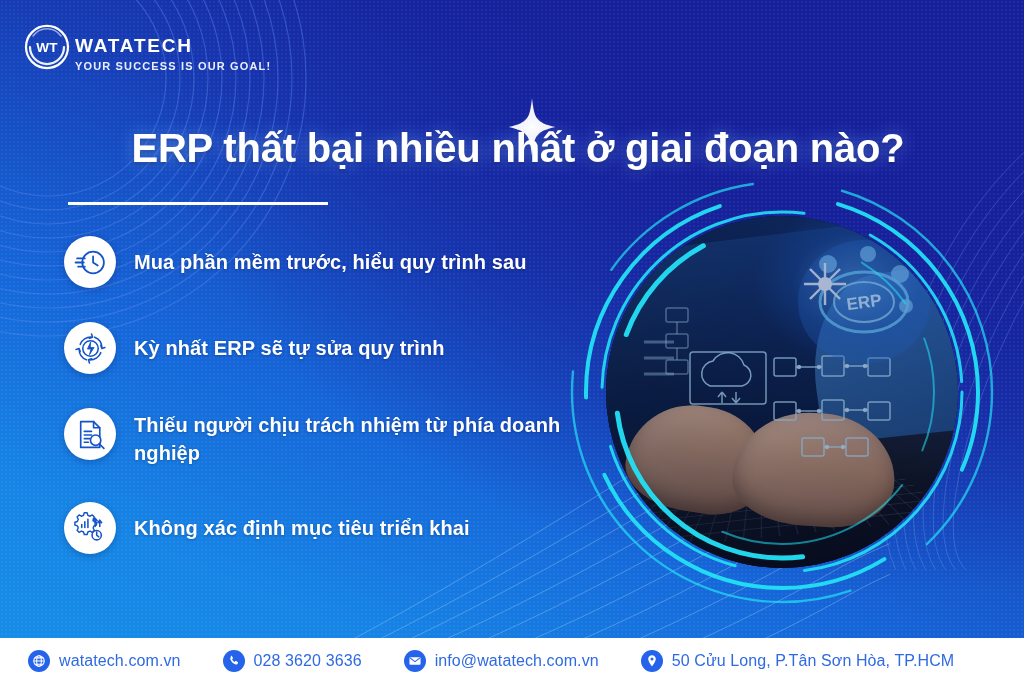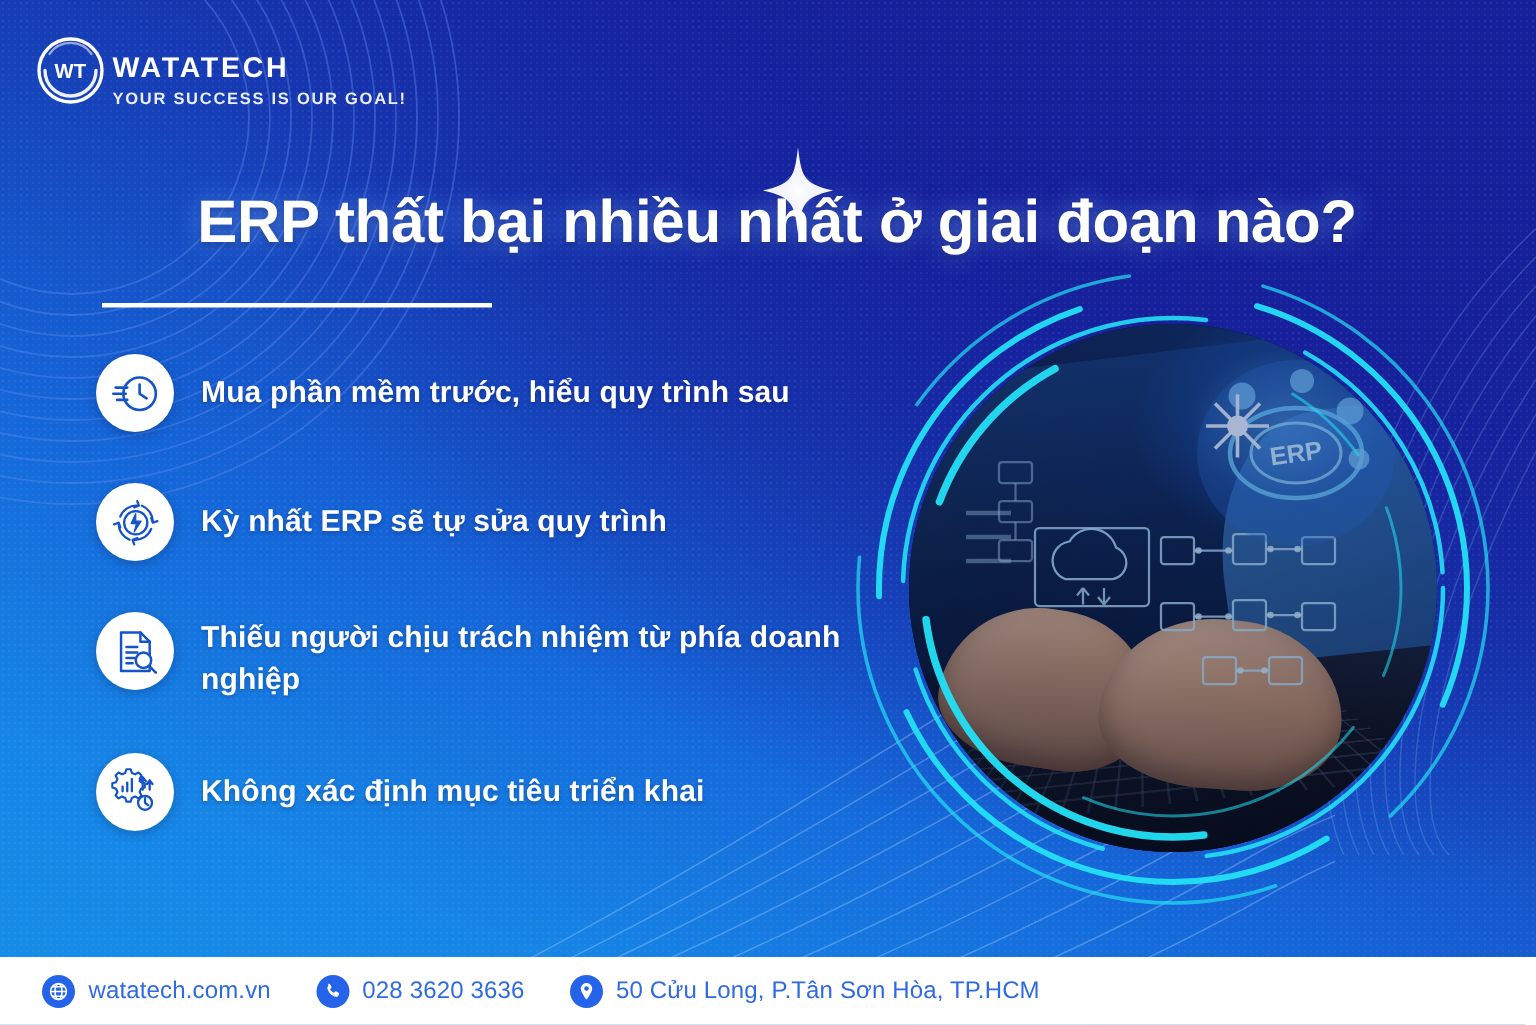--- a/index.html
+++ b/index.html
@@ -223,21 +223,21 @@
   }
 
   
   .footer {
     position: absolute;
     left: 0; bottom: 0;
     width: 1024px; height: 45px;
     background: #ffffff;
     display: flex;
     align-items: center;
-    gap: 30px;
+    gap: 42px;
     padding-left: 28px;
     z-index: 8;
   }
   .fitem {
     display: flex;
     align-items: center;
     gap: 9px;
     white-space: nowrap;
   }
   .fic {
@@ -493,20 +493,29 @@
 
     <div class="fitem">
       <span class="fic">
         <svg viewBox="0 0 24 24" fill="#ffffff">
           <path d="M6.6 3.3c.7-.4 1.6-.2 2 .5l1.5 2.5c.4.7.2 1.6-.5 2l-1 .7c.9 2 2.5 3.6 4.5 4.5l.7-1c.4-.7 1.3-.9 2-.5l2.5 1.5c.7.4.9 1.3.5 2l-1 1.6c-.5.8-1.5 1.2-2.4 1C10.6 17.2 6.8 13.4 5.5 8.3c-.2-.9.2-1.9 1-2.4z"></path>
         </svg>
       </span>
       <span class="ftext">028 3620 3636</span>
     </div>
 
+    <div class="fitem">
+      <span class="fic">
+        <svg viewBox="0 0 24 24" fill="none" stroke="#ffffff" stroke-width="1.9" stroke-linejoin="round">
+          <rect x="2.5" y="5.5" width="19" height="13" rx="1.6" fill="#ffffff" stroke="none"></rect>
+          <path d="M3.4 6.6 L12 13 L20.6 6.6" stroke="#2563eb"></path>
+        </svg>
+      </span>
+      <span class="ftext">info@watatech.com.vn</span>
+    </div>
 
     <div class="fitem">
       <span class="fic">
         <svg viewBox="0 0 24 24" fill="#ffffff">
           <path d="M12 2.2c-3.6 0-6.5 2.9-6.5 6.5 0 4.8 6.5 12.6 6.5 12.6s6.5-7.8 6.5-12.6c0-3.6-2.9-6.5-6.5-6.5z"></path>
           <circle cx="12" cy="8.6" r="2.6" fill="#2563eb"></circle>
         </svg>
       </span>
       <span class="ftext">50 Cửu Long, P.Tân Sơn Hòa, TP.HCM</span>
     </div>

